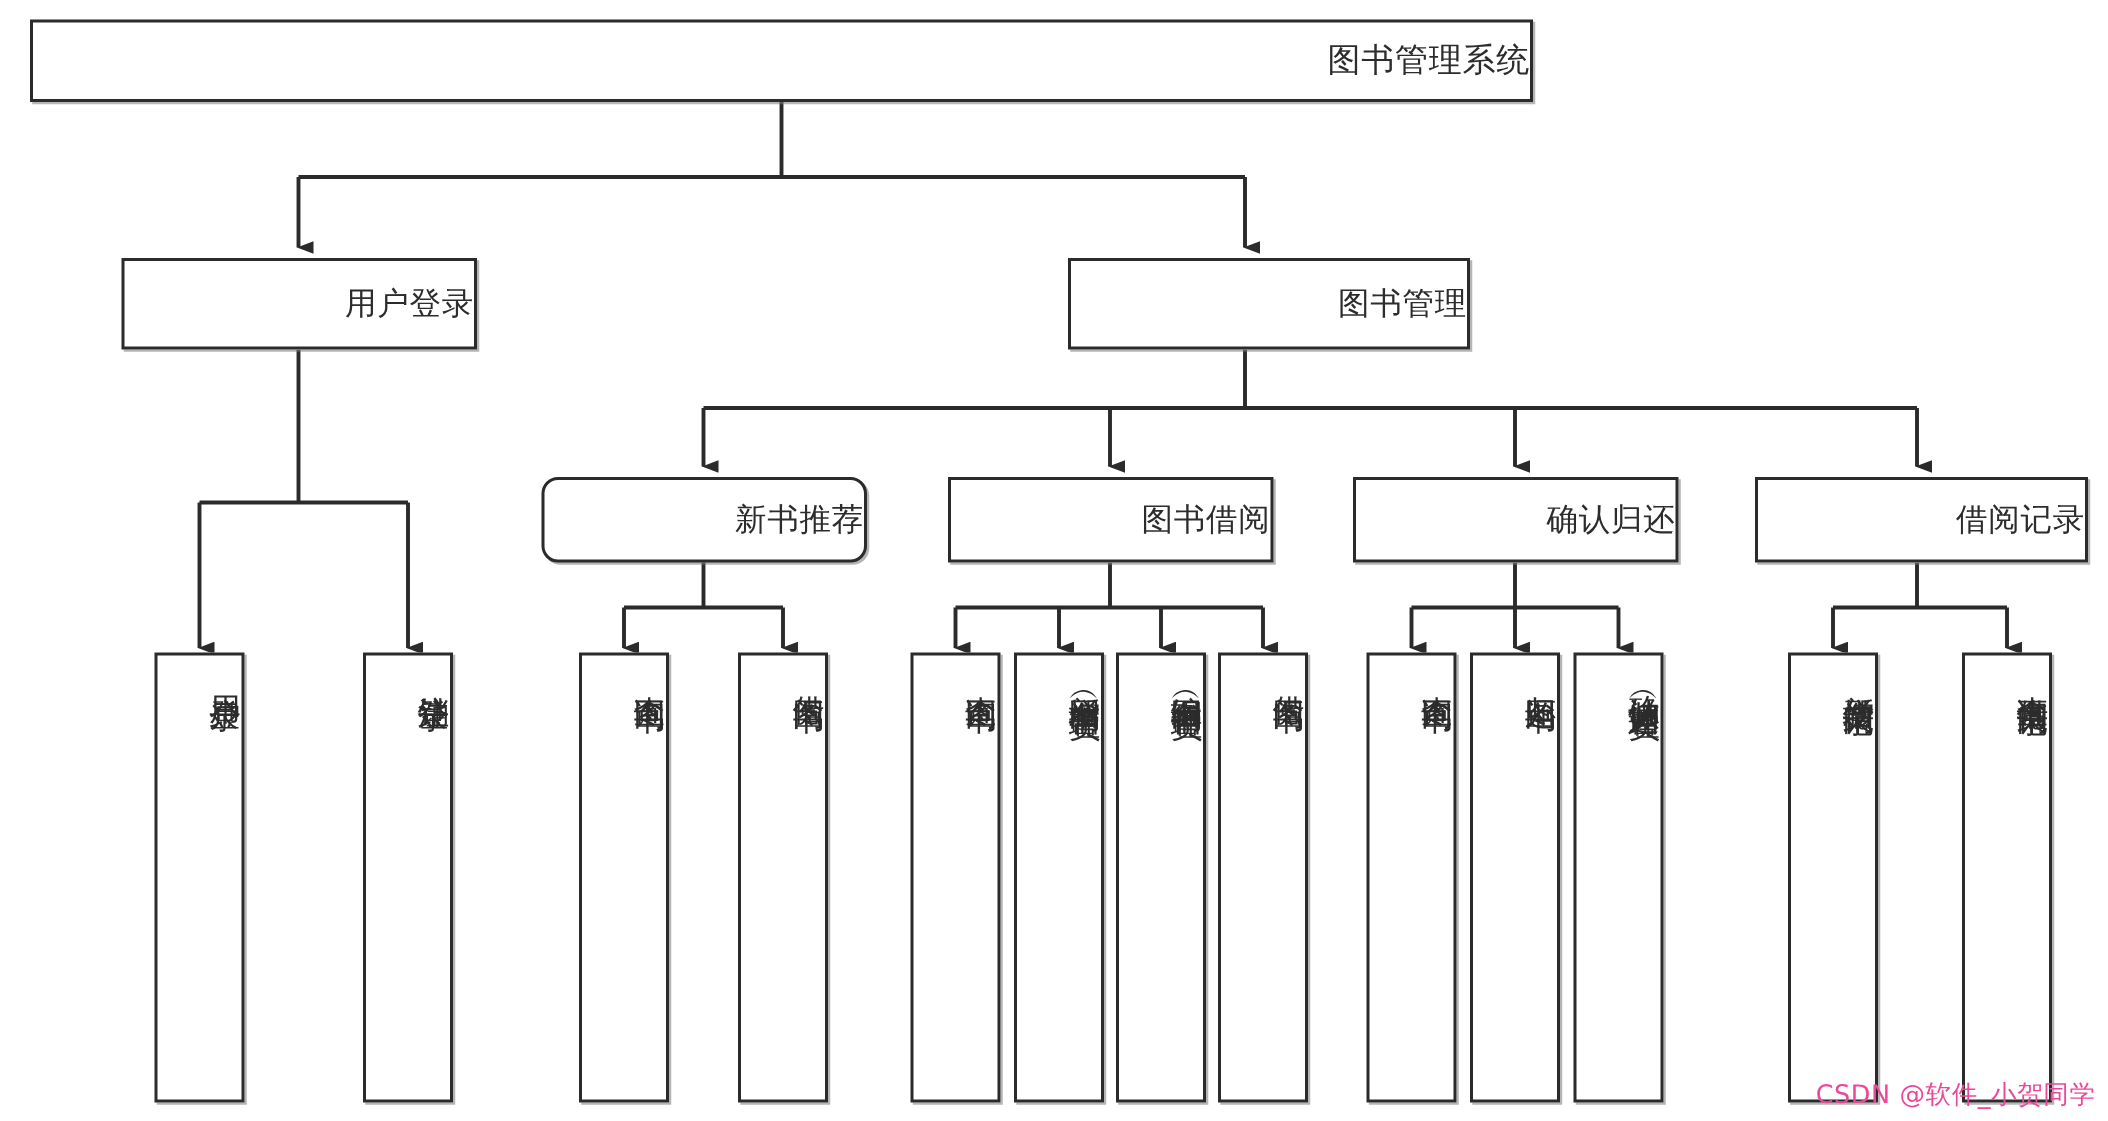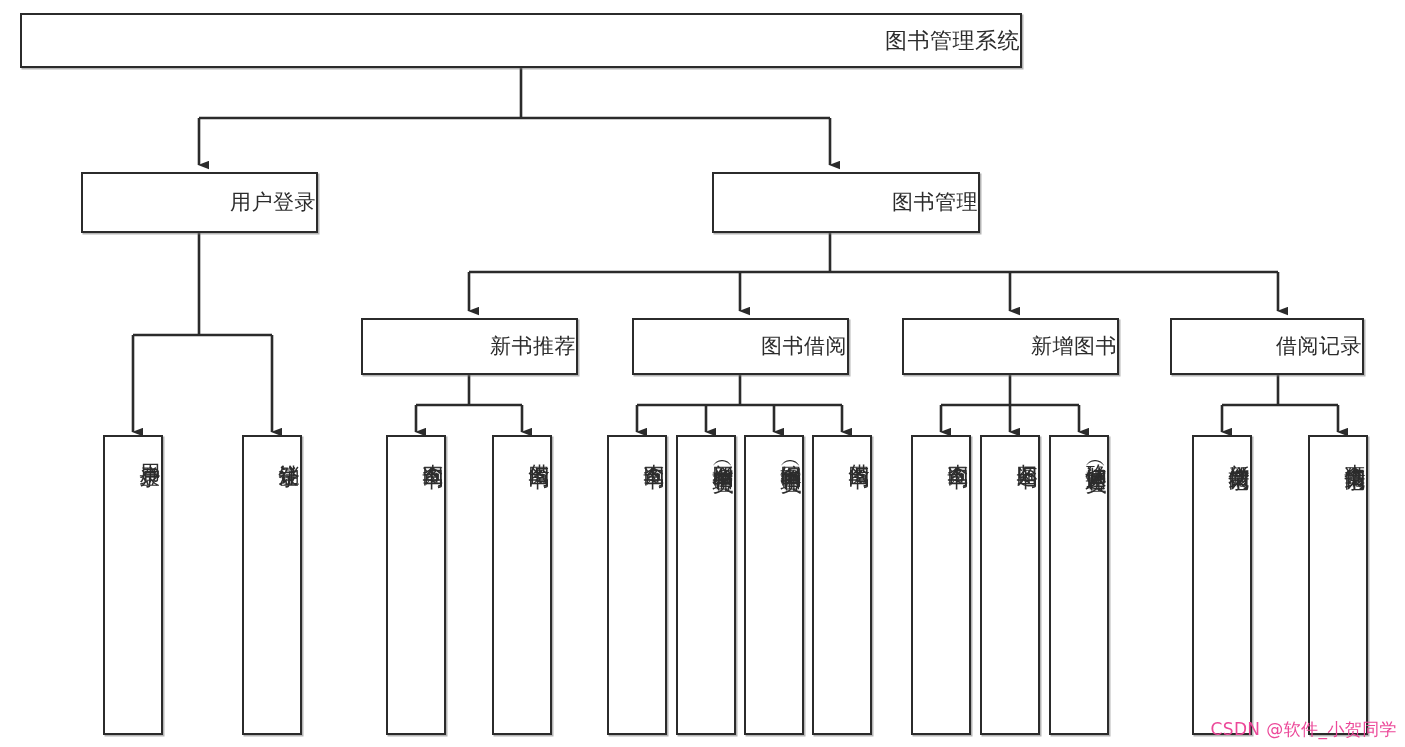--- a/index.html
+++ b/index.html
@@ -132,30 +132,30 @@
     <span class="node-label">图书管理系统</span>
   </div>
 
   <div class="node level2" style="left:81px; top:172px; width:237px; height:61px;">
     <span class="node-label">用户登录</span>
   </div>
   <div class="node level2" style="left:712px; top:172px; width:268px; height:61px;">
     <span class="node-label">图书管理</span>
   </div>
 
-  <div class="node level3" style="left:361px; top:318px; width:217px; height:57px;">
+  <div class="node level3" style="left:361px; top:318px; width:217px; height:57px;border-radius:11px;">
     <span class="node-label">新书推荐</span>
   </div>
   <div class="node level3" style="left:632px; top:318px; width:217px; height:57px;">
     <span class="node-label">图书借阅</span>
   </div>
   <div class="node level3" style="left:902px; top:318px; width:217px; height:57px;">
-    <span class="node-label">新增图书</span>
-  </div>
-  <div class="node level3" style="left:1170px; top:318px; width:194px; height:57px;">
+    <span class="node-label">确认归还</span>
+  </div>
+  <div class="node level3" style="left:1170px; top:318px; width:222px; height:57px;">
     <span class="node-label">借阅记录</span>
   </div>
 
   <div class="node leaf" style="left:103px; top:435px; width:60px; height:300px;">
     <span class="node-label">用户登录</span>
   </div>
   <div class="node leaf" style="left:242px; top:435px; width:60px; height:300px;">
     <span class="node-label">注销登录</span>
   </div>
 

